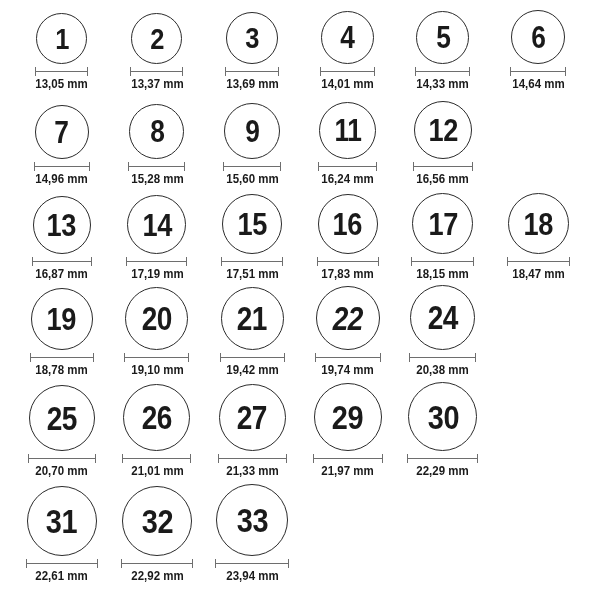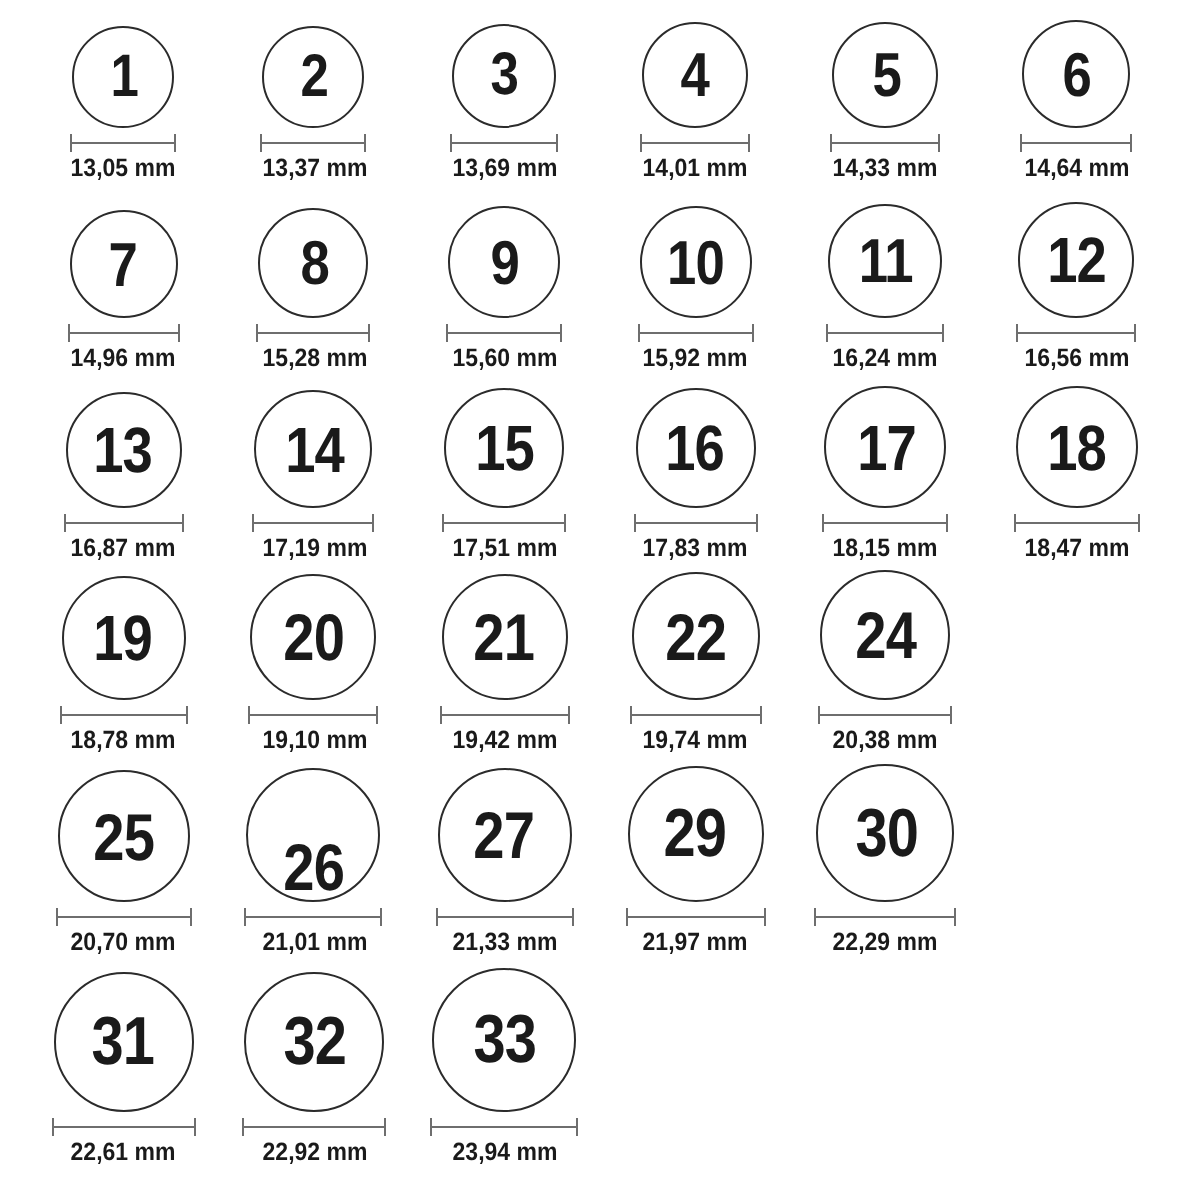--- a/index.html
+++ b/index.html
@@ -164,29 +164,20 @@
       <div class="cell">
         <div class="circle" style="width: 56px; height: 56px;">
           <span class="num" style="font-size: 31px;">9</span>
         </div>
         <div class="ruler" style="width: 58px;">
           <div class="ruler-line"></div>
         </div>
         <div class="mm-label">15,60 mm</div>
       </div>
       <div class="cell">
-        <div class="circle" style="width: 56px; height: 56px;">
-          <span class="num" style="font-size: 31px;">10</span>
-        </div>
-        <div class="ruler" style="width: 58px;">
-          <div class="ruler-line"></div>
-        </div>
-        <div class="mm-label">15,92 mm</div>
-      </div>
-      <div class="cell">
         <div class="circle" style="width: 57px; height: 57px;">
           <span class="num" style="font-size: 31px;">11</span>
         </div>
         <div class="ruler" style="width: 59px;">
           <div class="ruler-line"></div>
         </div>
         <div class="mm-label">16,24 mm</div>
       </div>
       <div class="cell">
         <div class="circle" style="width: 58px; height: 58px;">
@@ -276,21 +267,21 @@
       <div class="cell">
         <div class="circle" style="width: 63px; height: 63px;">
           <span class="num" style="font-size: 33px;">21</span>
         </div>
         <div class="ruler" style="width: 65px;">
           <div class="ruler-line"></div>
         </div>
         <div class="mm-label">19,42 mm</div>
       </div>
       <div class="cell">
-        <div class="circle" style="width: 64px; height: 64px;">
+        <div class="circle" style="width: 64px; height: 64px; font-style: italic;">
           <span class="num" style="font-size: 33px;">22</span>
         </div>
         <div class="ruler" style="width: 66px;">
           <div class="ruler-line"></div>
         </div>
         <div class="mm-label">19,74 mm</div>
       </div>
       <div class="cell">
         <div class="circle" style="width: 65px; height: 65px;">
           <span class="num" style="font-size: 33px;">24</span>
@@ -305,21 +296,21 @@
       <div class="cell">
         <div class="circle" style="width: 66px; height: 66px; justify-content: center;">
           <span class="num" style="font-size: 33px;">25</span>
         </div>
         <div class="ruler" style="width: 68px;">
           <div class="ruler-line"></div>
         </div>
         <div class="mm-label">20,70 mm</div>
       </div>
       <div class="cell">
-        <div class="circle" style="width: 67px; height: 67px; align-items: flex-end;">
+        <div class="circle" style="width: 67px; height: 67px;">
           <span class="num" style="font-size: 33px;">26</span>
         </div>
         <div class="ruler" style="width: 69px;">
           <div class="ruler-line"></div>
         </div>
         <div class="mm-label">21,01 mm</div>
       </div>
       <div class="cell">
         <div class="circle" style="width: 67px; height: 67px; justify-content: center;">
           <span class="num" style="font-size: 33px;">27</span>

